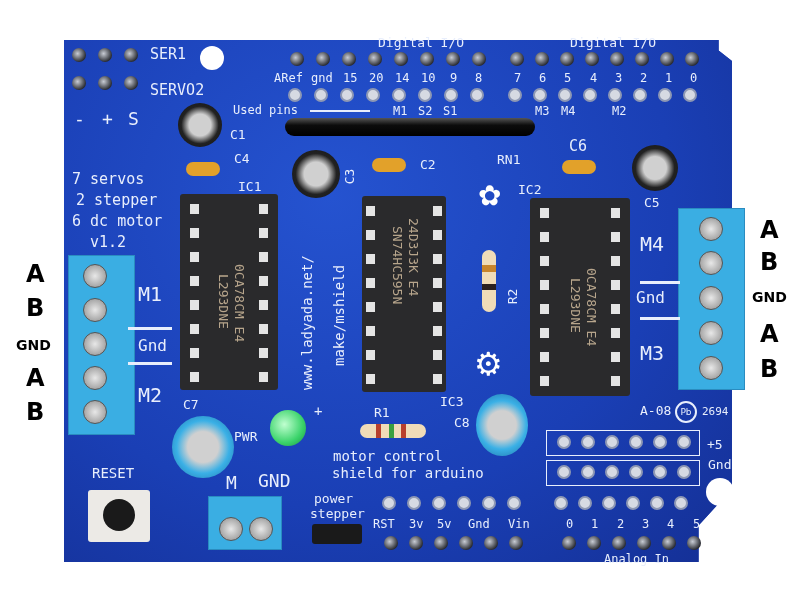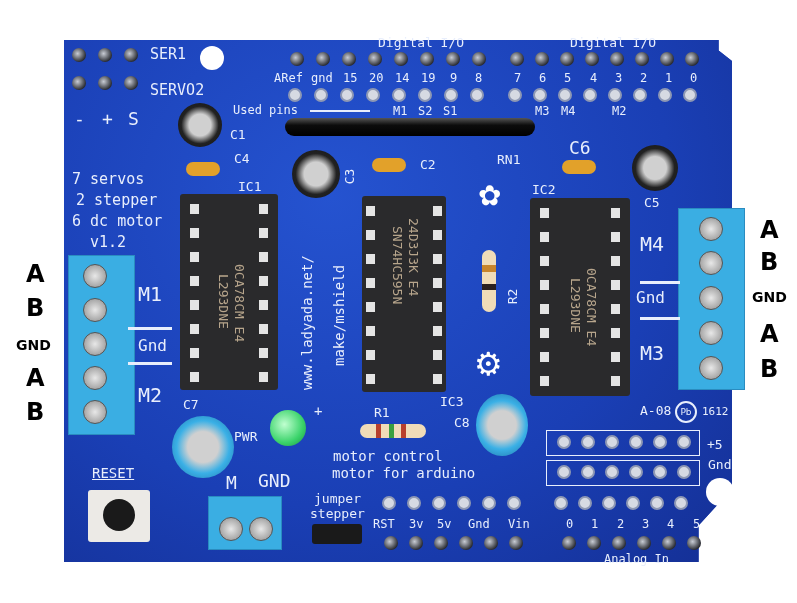--- a/index.html
+++ b/index.html
@@ -68,21 +68,21 @@
     <div class="header-pin" style="left:125px;"></div>
   <div class="header-pin" style="left:150px;"></div>
     <div class="header-pin" style="left:175px;"></div>
 </div>
 
 <div class="silk" style="left:274px;top:72px;font-size:12px;">ARef</div>
 <div class="silk" style="left:311px;top:72px;font-size:12px;">gnd</div>
 <div class="silk" style="left:343px;top:72px;font-size:12px;">15</div>
 <div class="silk" style="left:369px;top:72px;font-size:12px;">20</div>
 <div class="silk" style="left:395px;top:72px;font-size:12px;">14</div>
-<div class="silk" style="left:421px;top:72px;font-size:12px;">19</div>
+<div class="silk" style="left:421px;top:72px;font-size:12px;">10</div>
 <div class="silk" style="left:450px;top:72px;font-size:12px;">9</div>
 <div class="silk" style="left:475px;top:72px;font-size:12px;">8</div>
 <div class="silk" style="left:514px;top:72px;font-size:12px;">7</div>
 <div class="silk" style="left:539px;top:72px;font-size:12px;">6</div>
 <div class="silk" style="left:564px;top:72px;font-size:12px;">5</div>
 <div class="silk" style="left:590px;top:72px;font-size:12px;">4</div>
 <div class="silk" style="left:615px;top:72px;font-size:12px;">3</div>
 <div class="silk" style="left:640px;top:72px;font-size:12px;">2</div>
 <div class="silk" style="left:665px;top:72px;font-size:12px;">1</div>
 <div class="silk" style="left:690px;top:72px;font-size:12px;">0</div>
@@ -122,26 +122,26 @@
 
 <div class="elcap" style="left:178px;top:103px;width:44px;height:44px;"></div>
 <div class="silk" style="left:230px;top:128px;font-size:13px;">C1</div>
 <div class="cap-tant" style="left:186px;top:162px;"></div>
 <div class="silk" style="left:234px;top:152px;font-size:13px;">C4</div>
 <div class="elcap" style="left:292px;top:150px;width:48px;height:48px;"></div>
 <div class="silk" style="left:342px;top:170px;font-size:13px;transform:rotate(-90deg);">C3</div>
 <div class="cap-tant" style="left:372px;top:158px;"></div>
 <div class="silk" style="left:420px;top:158px;font-size:13px;">C2</div>
 <div class="cap-tant" style="left:562px;top:160px;"></div>
-<div class="silk" style="left:569px;top:139px;font-size:18px;">C6</div>
+<div class="silk" style="left:569px;top:139px;font-size:15px;">C6</div>
 <div class="elcap" style="left:632px;top:145px;width:46px;height:46px;"></div>
 <div class="silk" style="left:644px;top:196px;font-size:13px;">C5</div>
 
 <div class="silk" style="left:238px;top:180px;font-size:13px;">IC1</div>
-<div class="silk" style="left:532px;top:183px;font-size:13px;">IC2</div>
+<div class="silk" style="left:518px;top:183px;font-size:13px;">IC2</div>
 <div class="silk" style="left:440px;top:395px;font-size:13px;">IC3</div>
 
 <div class="ic" style="left:180px;top:194px;width:98px;height:196px;">
   <div class="ic-pin" style="left:10px;top:10px;"></div>
     <div class="ic-pin" style="left:10px;top:34px;"></div>
   <div class="ic-pin" style="left:10px;top:58px;"></div>
     <div class="ic-pin" style="left:10px;top:82px;"></div>
   <div class="ic-pin" style="left:10px;top:106px;"></div>
     <div class="ic-pin" style="left:10px;top:130px;"></div>
   <div class="ic-pin" style="left:10px;top:154px;"></div>
@@ -250,35 +250,35 @@
 <div class="silk" style="left:183px;top:398px;font-size:13px;">C7</div>
 <div class="elcap-blue" style="left:172px;top:416px;width:62px;height:62px;"></div>
 <div class="silk" style="left:234px;top:430px;font-size:13px;">PWR</div>
 <div class="abs" style="left:270px;top:410px;width:36px;height:36px;border-radius:50%;background:radial-gradient(circle at 40% 40%,#c0ffd0,#3ad36a 60%,#1a9040);"></div>
 <div class="silk" style="left:314px;top:404px;font-size:14px;">+</div>
 <div class="silk" style="left:374px;top:406px;font-size:13px;">R1</div>
 <div class="abs" style="left:360px;top:424px;width:66px;height:14px;border-radius:7px;background:linear-gradient(90deg,#f0dcb8 0 25%,#b8402c 25% 32%,#f0dcb8 32% 44%,#3aa040 44% 51%,#f0dcb8 51% 62%,#b8402c 62% 69%,#f0dcb8 69%);"></div>
 <div class="silk" style="left:454px;top:416px;font-size:13px;">C8</div>
 <div class="elcap-blue" style="left:476px;top:394px;width:52px;height:62px;"></div>
 <div class="silk" style="left:333px;top:449px;font-size:14px;">motor control</div>
-<div class="silk" style="left:332px;top:466px;font-size:14px;">motor for arduino</div>
-
-<div class="silk" style="left:92px;top:466px;font-size:14px;text-decoration:underline;">RESET</div>
+<div class="silk" style="left:332px;top:466px;font-size:14px;">shield for arduino</div>
+
+<div class="silk" style="left:92px;top:466px;font-size:14px;">RESET</div>
 <div class="abs" style="left:88px;top:490px;width:62px;height:52px;background:#eceae6;border-radius:3px;">
   <div class="abs" style="left:15px;top:9px;width:32px;height:32px;border-radius:50%;background:#1a1a1a;"></div>
 </div>
 
 <div class="silk" style="left:226px;top:474px;font-size:18px;">M</div>
 <div class="silk" style="left:258px;top:472px;font-size:18px;">GND</div>
 <div class="terminal" style="left:208px;top:496px;width:72px;height:52px;">
   <div class="screw" style="left:10px;top:20px;"></div>
   <div class="screw" style="left:40px;top:20px;"></div>
 </div>
 
-<div class="silk" style="left:314px;top:492px;font-size:13px;">jumper</div>
+<div class="silk" style="left:314px;top:492px;font-size:13px;">power</div>
 <div class="silk" style="left:310px;top:507px;font-size:13px;">stepper</div>
 <div class="abs" style="left:312px;top:524px;width:50px;height:20px;background:#1a1a1a;border-radius:3px;"></div>
 
 <div class="abs" style="left:382px;top:496px;width:150px;height:14px;">
   <div class="hole" style="left:0px;"></div>
     <div class="hole" style="left:25px;"></div>
   <div class="hole" style="left:50px;"></div>
     <div class="hole" style="left:75px;"></div>
   <div class="hole" style="left:100px;"></div>
     <div class="hole" style="left:125px;"></div>
@@ -292,21 +292,21 @@
   <div class="header-pin" style="left:0px;"></div>
     <div class="header-pin" style="left:25px;"></div>
   <div class="header-pin" style="left:50px;"></div>
     <div class="header-pin" style="left:75px;"></div>
   <div class="header-pin" style="left:100px;"></div>
     <div class="header-pin" style="left:125px;"></div>
 </div>
 
 <div class="silk" style="left:640px;top:404px;font-size:13px;">A-08</div>
 <div class="abs" style="left:675px;top:401px;width:18px;height:18px;border:2px solid #e8eefc;border-radius:50%;color:#e8eefc;font-size:9px;text-align:center;line-height:18px;">Pb</div>
-<div class="silk" style="left:702px;top:406px;font-size:11px;">1612</div>
+<div class="silk" style="left:702px;top:406px;font-size:11px;">2694</div>
 
 <div class="abs" style="left:546px;top:430px;width:152px;height:24px;border:1px solid #e8eefc;">
   <div class="hole" style="left:10px;top:4px;"></div>
     <div class="hole" style="left:34px;top:4px;"></div>
   <div class="hole" style="left:58px;top:4px;"></div>
     <div class="hole" style="left:82px;top:4px;"></div>
   <div class="hole" style="left:106px;top:4px;"></div>
     <div class="hole" style="left:130px;top:4px;"></div>
 </div>
 <div class="abs" style="left:546px;top:460px;width:152px;height:24px;border:1px solid #e8eefc;">

